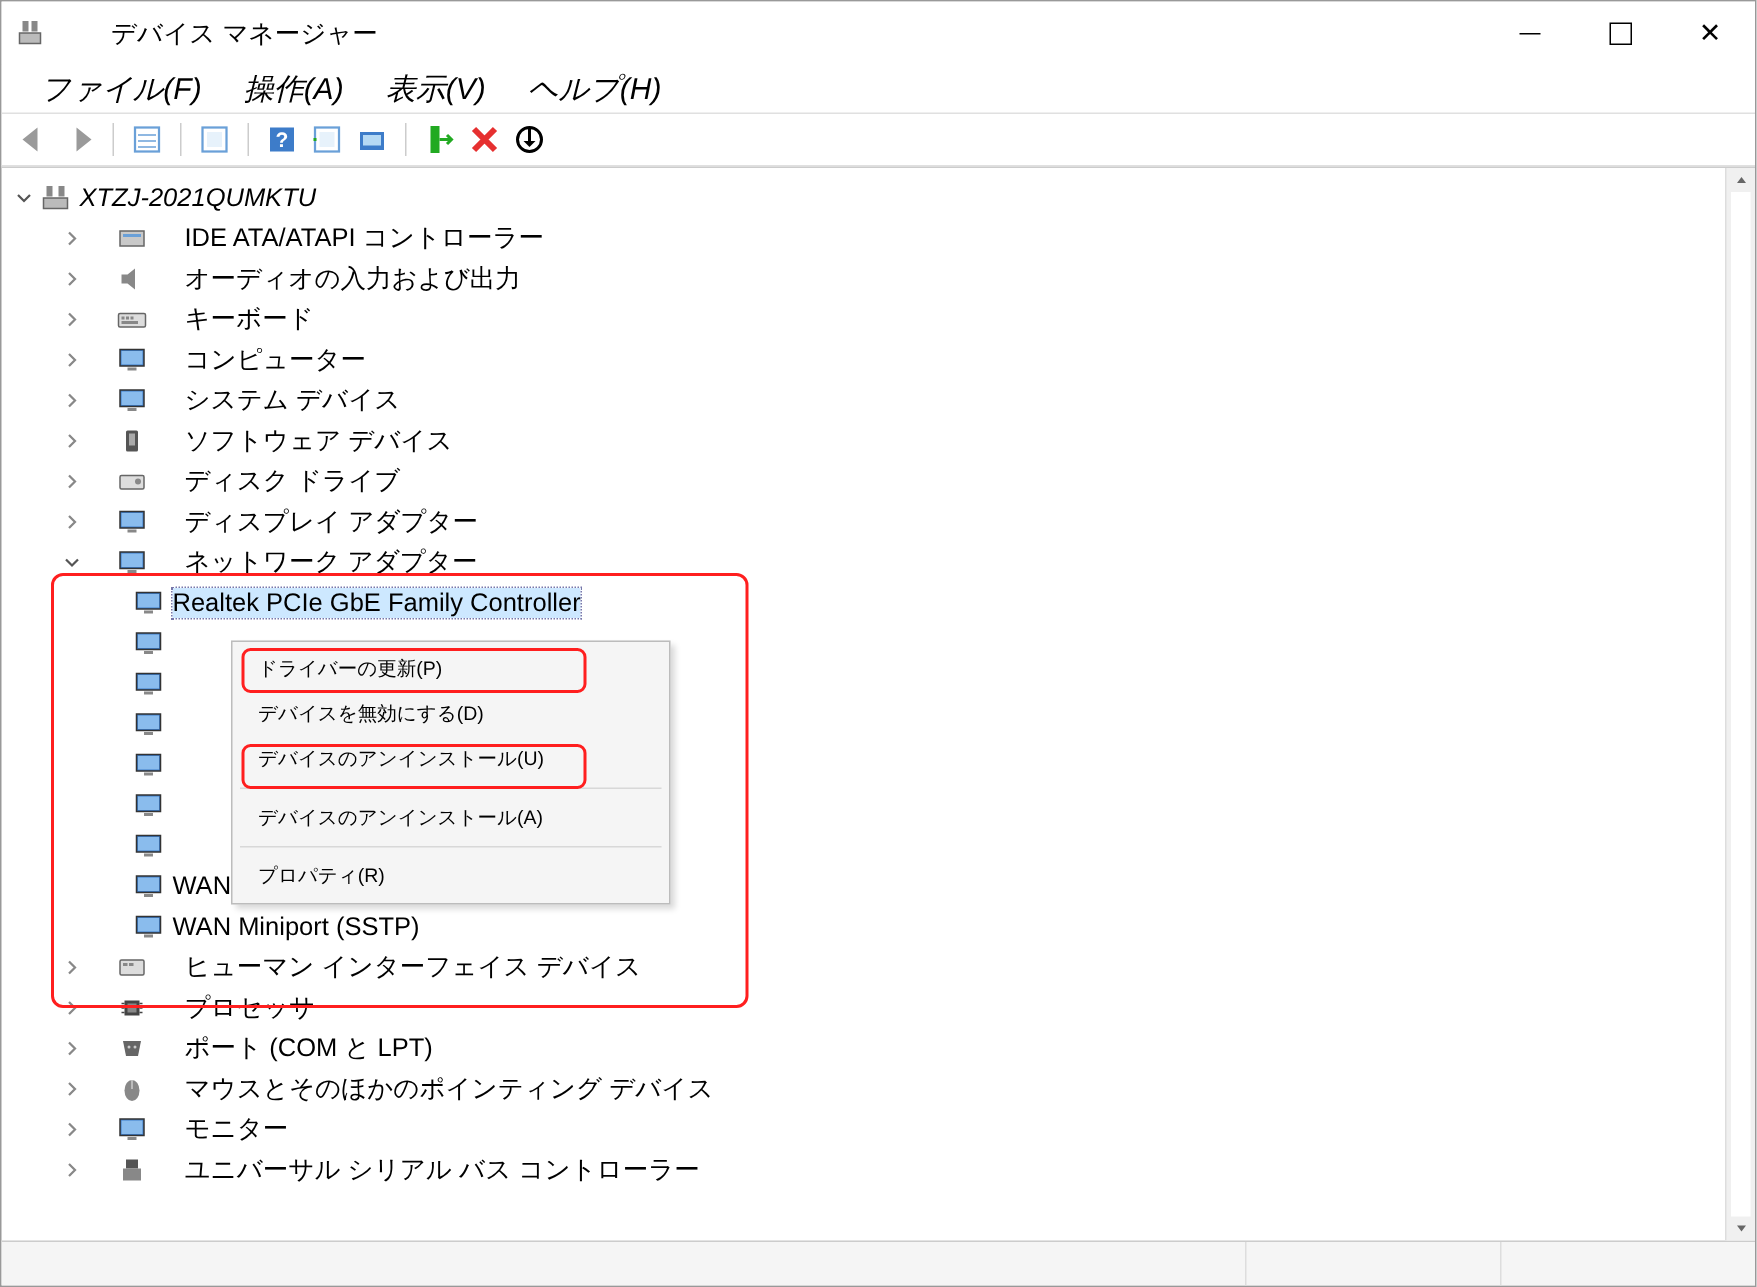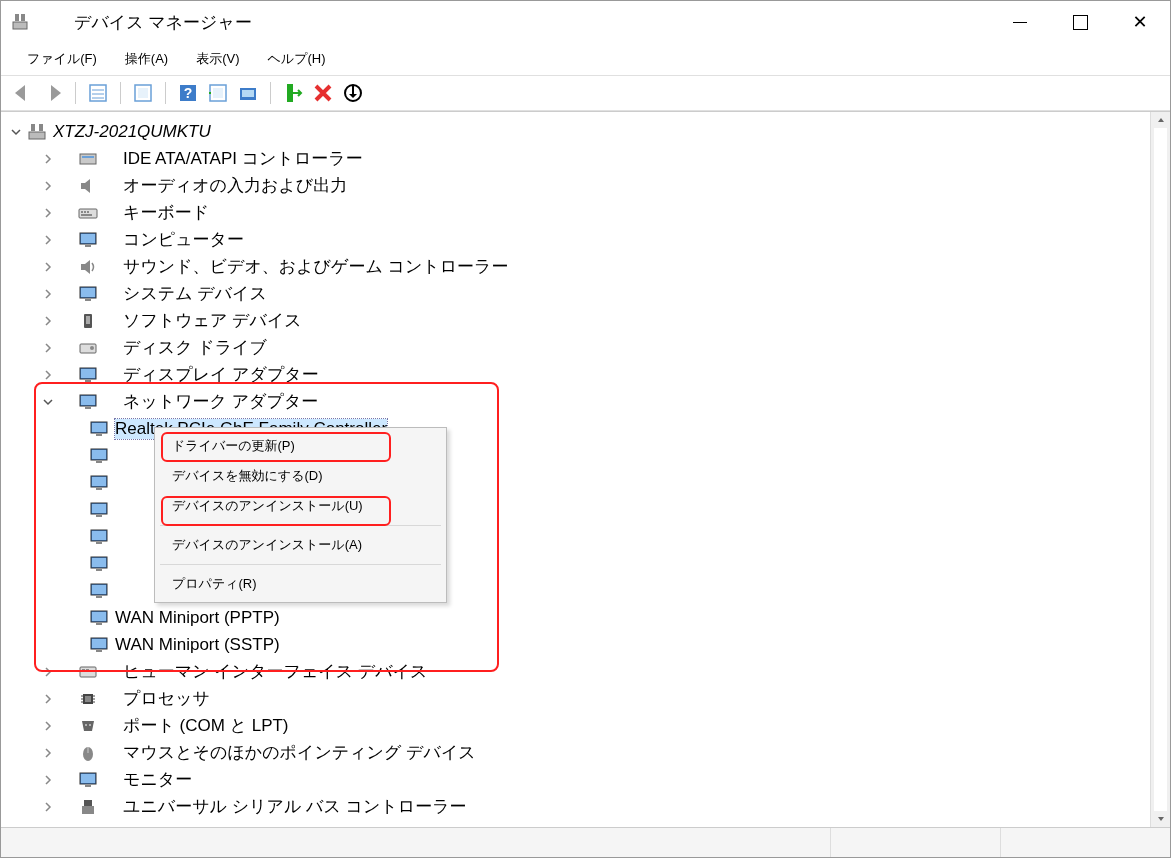--- a/index.html
+++ b/index.html
@@ -7,21 +7,21 @@
 .titlebar { height: 42px; display: flex; align-items: center; padding-left: 10px; background: #fff; gap: 35px; }
 .titlebar .app-icon { width: 18px; height: 18px; margin-right: 10px; }
 .titlebar .title-text { font-size: 17px; color: #000; flex: 1; }
 .window-controls { display: flex; height: 100%; }
 .window-controls > div { width: 60px; display: flex; align-items: center; justify-content: center; font-size: 15px; }
 .window-controls .min::before { content: ""; display:block; width:14px; height:1px; background:#000; }
 .window-controls .max::before { content: ""; display:block; width:13px; height:13px; border:1px solid #000; }
 .window-controls .close { font-size: 18px; }
 
 .menubar { height: 32px; display: flex; align-items: center; padding-left: 12px; background: #fff; }
-.menubar .menu-item { font-size: 13px; padding: 4px 14px; cursor: default; }
+.menubar .menu-item { font-size: 20px; padding: 4px 14px; cursor: default; font-style: italic; }
 
 .toolbar { height: 36px; display: flex; align-items: center; padding-left: 8px; background: #fff; border-top: 1px solid #e0e0e0; border-bottom: 1px solid #e0e0e0; gap: 2px; }
 .toolbar .sep { width: 1px; height: 22px; background: #ccc; margin: 0 6px; }
 .toolbar .tbtn { width: 28px; height: 28px; display: flex; align-items: center; justify-content: center; }
 .toolbar svg { width: 22px; height: 22px; }
 
 .content { flex: 1; display: flex; border-top: 1px solid #ccc; position: relative; }
 .tree { flex: 1; padding: 6px 0 6px 6px; font-size: 17px; color: #000; overflow: hidden; position: relative; }
 .tree-row { display: flex; align-items: center; height: 27px; white-space: nowrap; }
 .indent-0 { padding-left: 2px; font-style: italic; }
@@ -220,34 +220,20 @@
       <span class="node-icon">
           <svg viewBox="0 0 20 18">
             <rect x="2" y="2" width="16" height="11" fill="#3d7cc9" stroke="#333"></rect>
             <rect x="3" y="3" width="14" height="9" fill="#8abced"></rect>
             <rect x="7" y="14" width="6" height="2" fill="#888"></rect>
           </svg>
         </span>
       <span class="node-label">コンピューター</span>
     </div>
 
-    <div class="tree-row indent-1">
-      <span class="expander">
-          <svg viewBox="0 0 10 10">
-            <path d="M3 1 L7 5 L3 9" fill="none" stroke="#888" stroke-width="1.5"></path>
-          </svg>
-        </span>
-      <span class="node-icon">
-          <svg viewBox="0 0 20 18">
-            <path d="M3 6 L7 6 L12 2 L12 16 L7 12 L3 12 Z" fill="#888"></path>
-            <path d="M14 5 Q17 9 14 13" fill="none" stroke="#888" stroke-width="1.5"></path>
-          </svg>
-        </span>
-      <span class="node-label">サウンド、ビデオ、およびゲーム コントローラー</span>
-    </div>
 
     <div class="tree-row indent-1">
       <span class="expander">
           <svg viewBox="0 0 10 10">
             <path d="M3 1 L7 5 L3 9" fill="none" stroke="#888" stroke-width="1.5"></path>
           </svg>
         </span>
       <span class="node-icon">
           <svg viewBox="0 0 20 18">
             <rect x="2" y="2" width="16" height="11" fill="#3d7cc9" stroke="#333"></rect>

